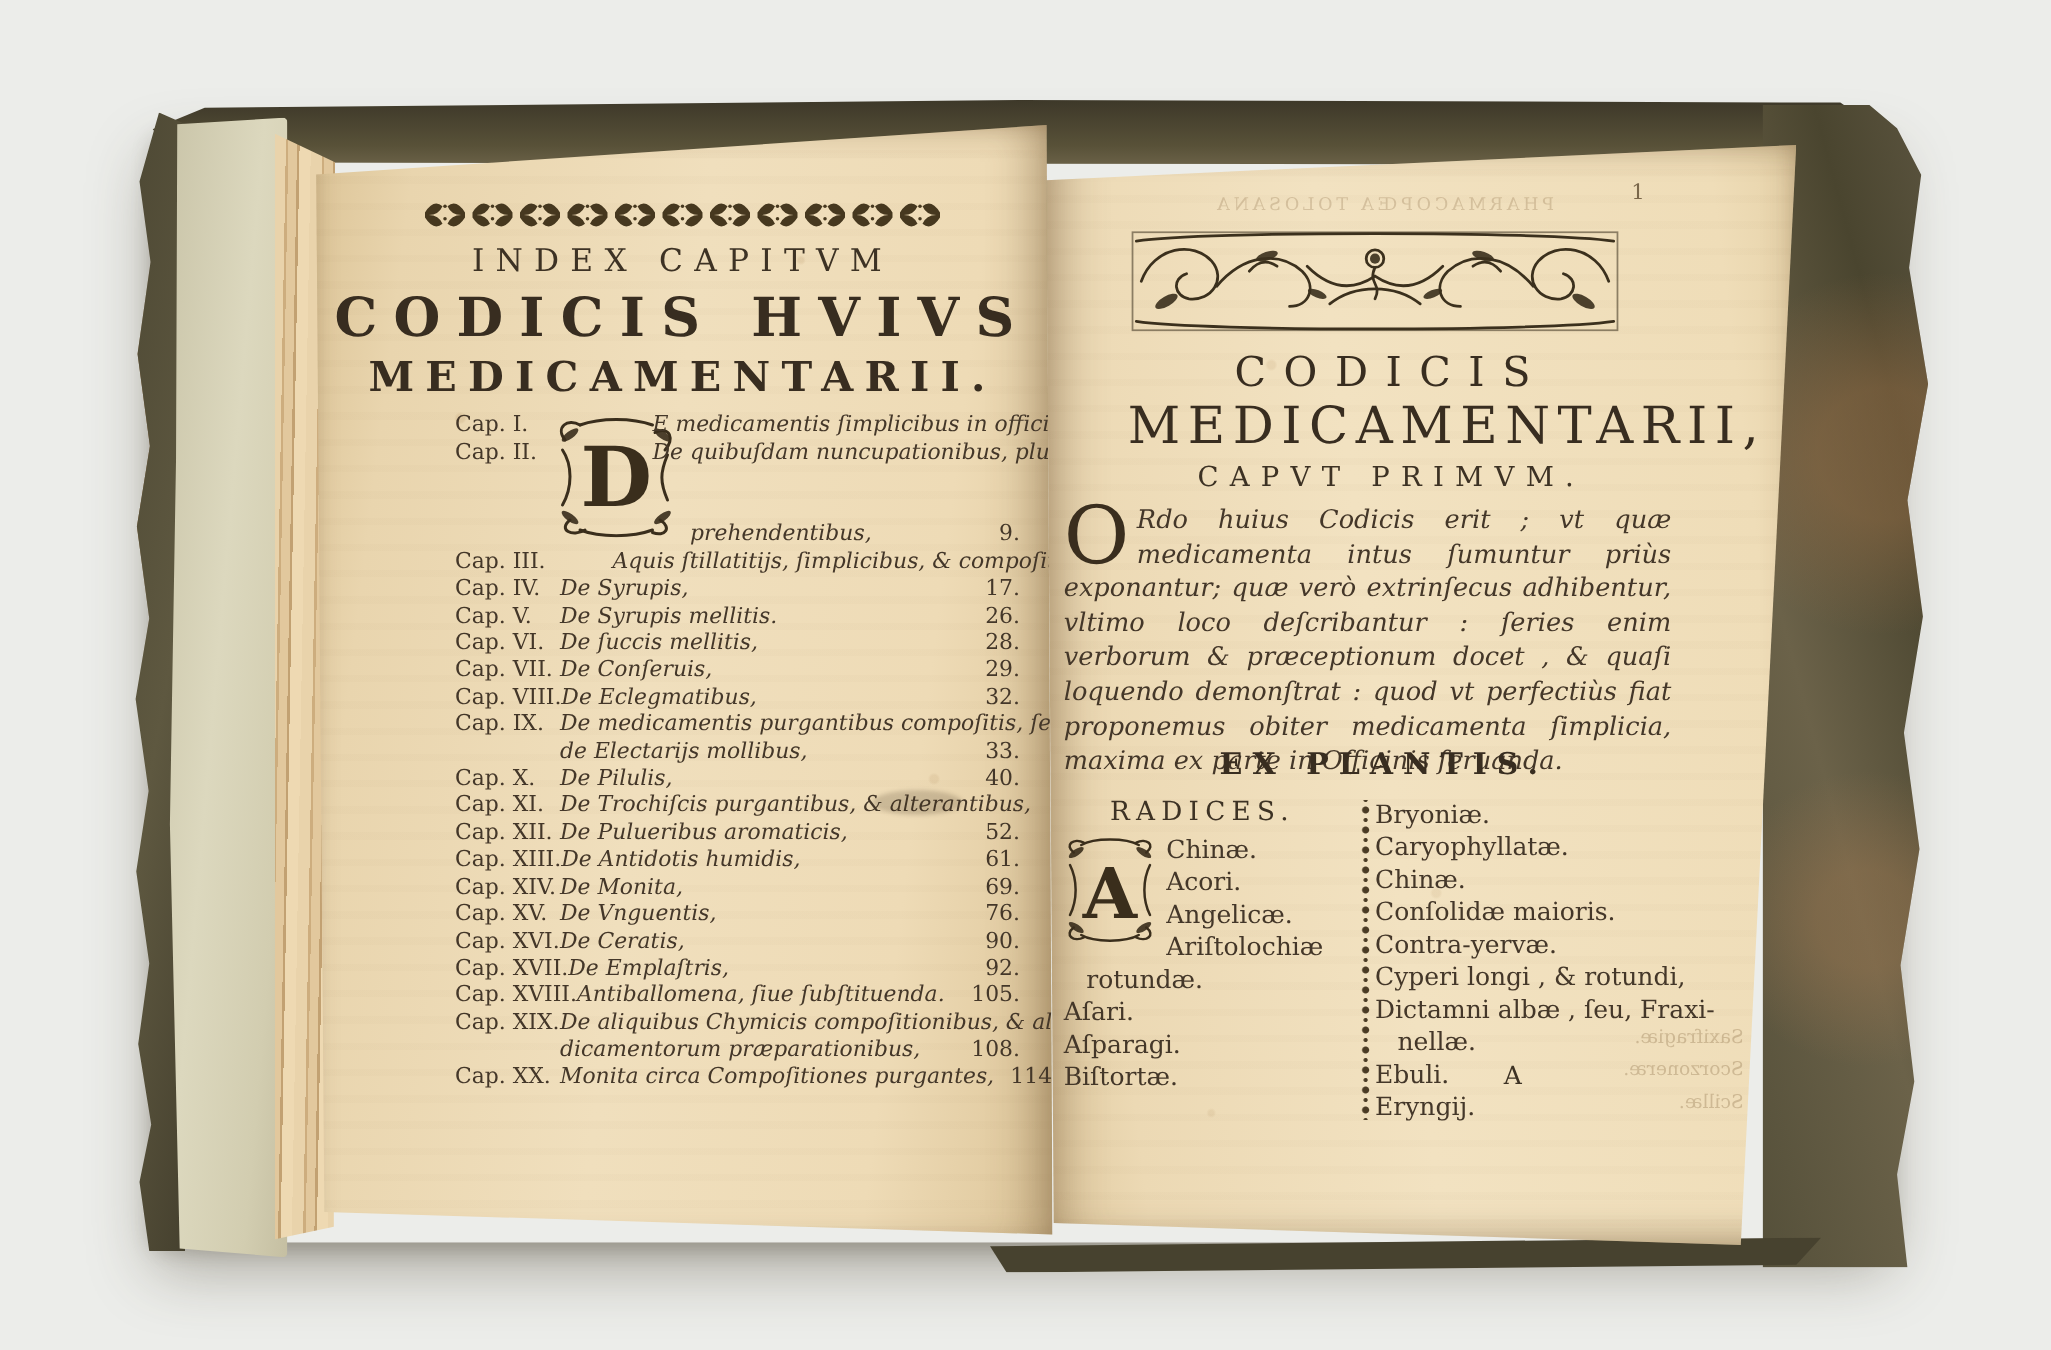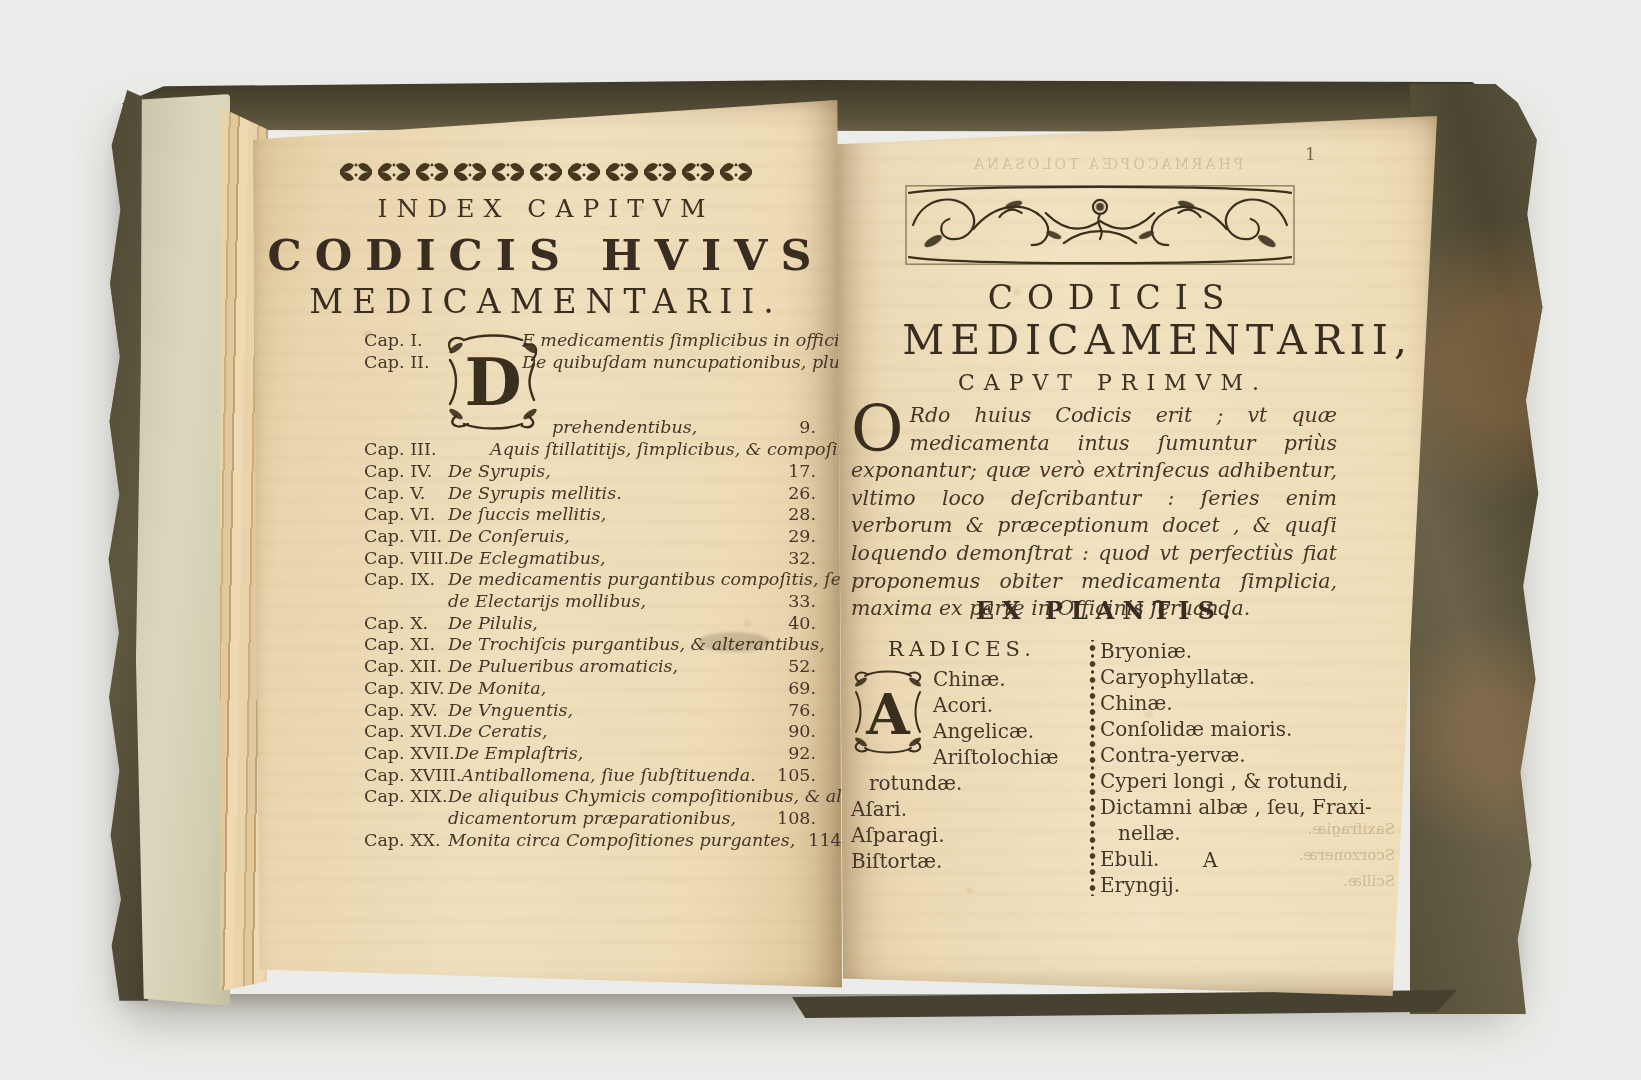--- a/index.html
+++ b/index.html
@@ -54,21 +54,21 @@
     clip-path:polygon(0 3.2%,100% 0,92.6% 100%,1% 98%);
     box-shadow:inset 28px 0 38px -18px rgba(92,64,30,.42),inset -16px 0 28px -16px rgba(92,64,30,.3),
                inset 0 20px 28px -20px rgba(92,64,30,.26),inset 0 -24px 32px -20px rgba(92,64,30,.36);}
   .bleed{left:0;top:0;right:0;bottom:0;pointer-events:none;opacity:.55;
     background:repeating-linear-gradient(0deg,transparent 0 15px,rgba(140,110,70,.045) 15px 21px);}
 
   
   .lp-band{left:86px;top:56px;width:422px;height:28px;}
   .lp-t1{left:0;top:94px;width:100%;text-align:center;font-size:25px;letter-spacing:9px;color:#3d3224;}
   .lp-t2{left:0;top:130px;width:100%;text-align:center;font-size:43px;letter-spacing:13px;font-weight:bold;color:#382d20;}
-  .lp-t3{left:0;top:182px;width:100%;text-align:center;font-size:33px;letter-spacing:9px;font-weight:normal;color:#382d20;}
+  .lp-t3{left:0;top:182px;width:100%;text-align:center;font-size:33px;letter-spacing:9px;font-weight:bold;color:#382d20;}
   #chapters{left:114px;top:230px;width:452px;font-size:17.5px;line-height:21.7px;color:#443729;}
   .chap-row{display:flex;align-items:baseline;}
   .chap-label{flex:0 0 84px;white-space:nowrap;}
   .chap-title{flex:1 1 auto;font-style:italic;white-space:nowrap;overflow:visible;}
   .chap-page{flex:0 0 52px;text-align:right;font-style:normal;}
   .pad1{padding-left:74px;} .pad2{padding-left:104px;margin-top:44px;} .pad3{padding-left:42px;}
   .initD{left:194px;top:232px;width:98px;height:98px;}
   .blot{left:448px;top:532px;width:72px;height:20px;border-radius:50%;
     background:rgba(62,47,26,.20);filter:blur(1.5px);}
 
@@ -223,20 +223,25 @@
           </div>
           <div class="chap-row">
             <span class="chap-label">Cap. XI.</span>
             <span class="chap-title">De Trochiſcis purgantibus, &amp; alterantibus,</span>
             <span class="chap-page">46.</span>
           </div>
           <div class="chap-row">
             <span class="chap-label">Cap. XII.</span>
             <span class="chap-title">De Pulueribus aromaticis,</span>
             <span class="chap-page">52.</span>
+          </div>
+          <div class="chap-row">
+            <span class="chap-label">Cap. XIII.</span>
+            <span class="chap-title">De Antidotis humidis,</span>
+            <span class="chap-page">61.</span>
           </div>
           <div class="chap-row">
             <span class="chap-label">Cap. XIV.</span>
             <span class="chap-title">De Monita,</span>
             <span class="chap-page">69.</span>
           </div>
           <div class="chap-row">
             <span class="chap-label">Cap. XV.</span>
             <span class="chap-title">De Vnguentis,</span>
             <span class="chap-page">76.</span>

